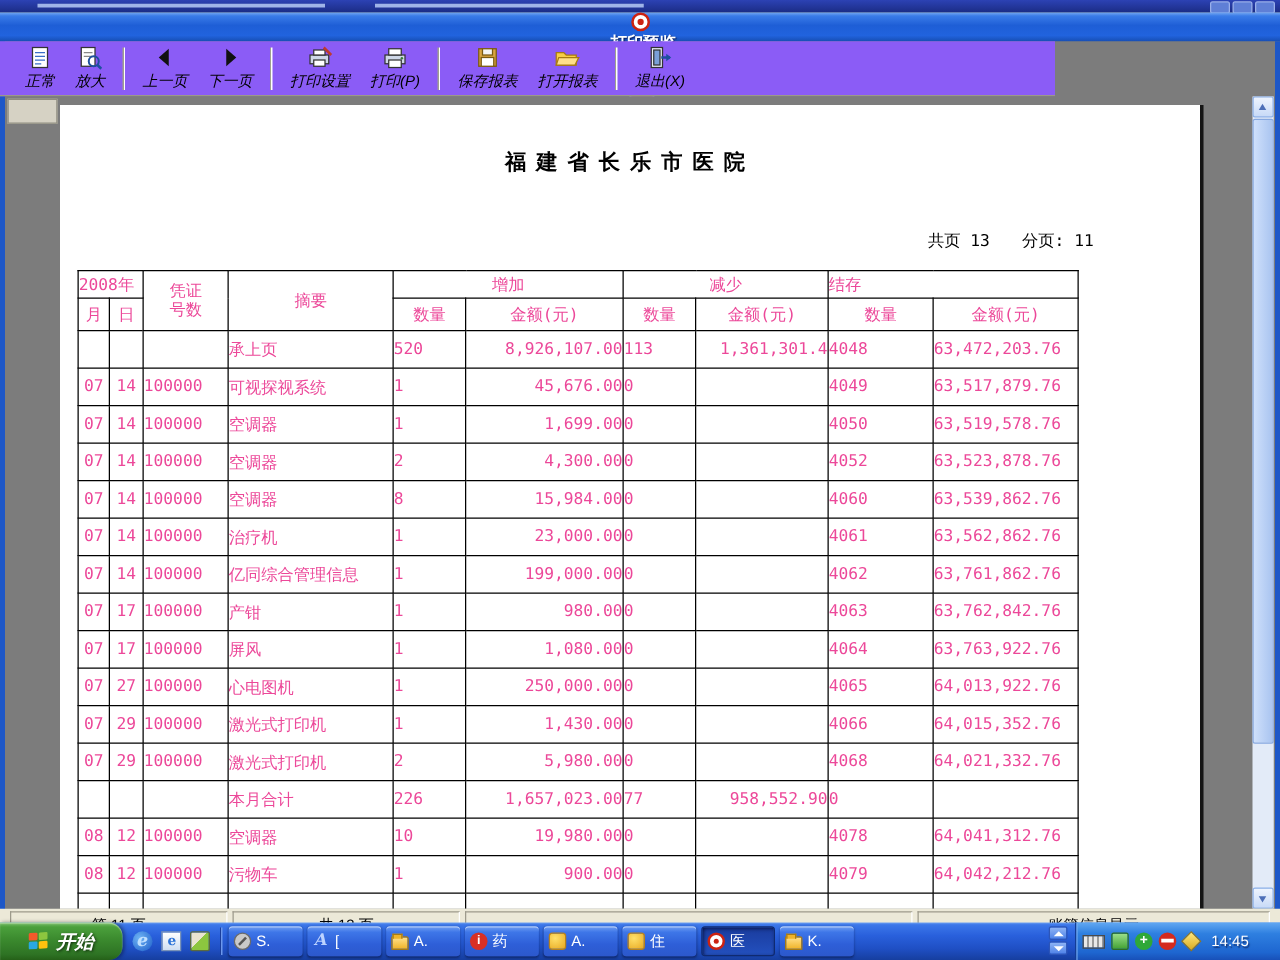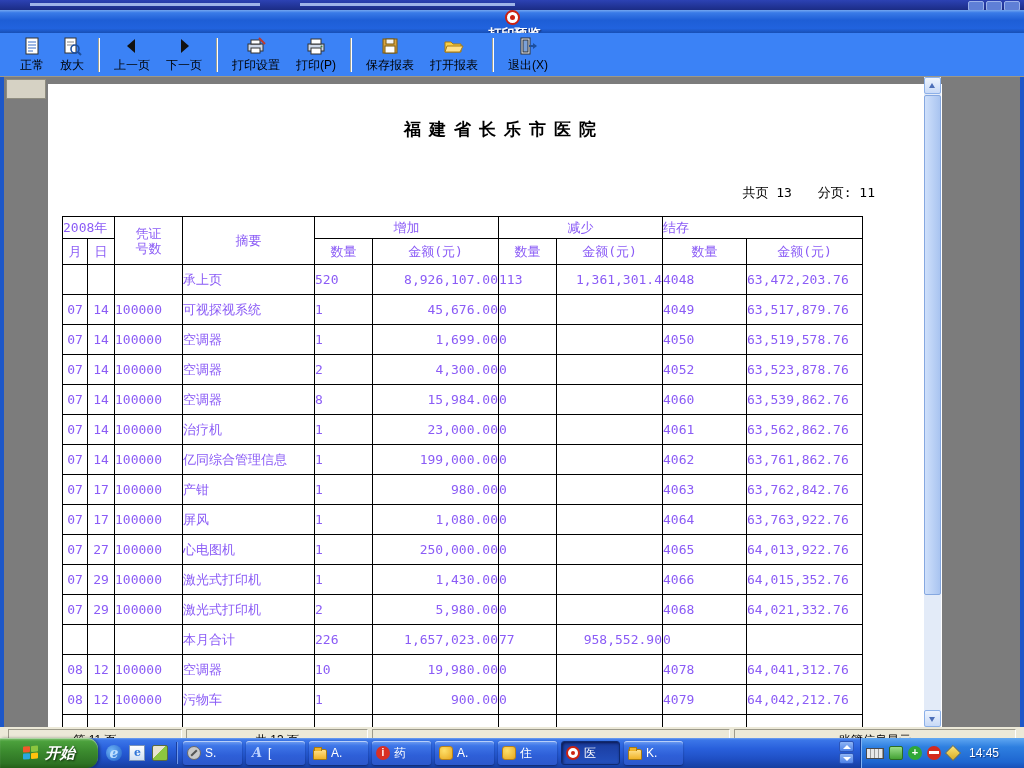--- a/index.html
+++ b/index.html
@@ -21,28 +21,28 @@
     box-sizing:border-box;position:relative;flex:0 0 auto;}
   #win-icon::after{content:"";position:absolute;left:3px;top:3px;width:5px;height:5px;border-radius:50%;background:#cc2211;}
   #title-text{color:#fff;font-weight:bold;font-size:13px;margin-left:5px;
     text-shadow:1px 1px 1px rgba(0,0,40,.65);flex:1;}
   .ctrl{width:21px;height:18px;margin-left:2px;border-radius:3px;border:1px solid #cfe0fa;
     color:#fff;font-size:11px;line-height:16px;text-align:center;font-weight:bold;
     background:linear-gradient(180deg,#4e86f2,#2b5cd8);box-sizing:border-box;}
   .ctrl.close{background:linear-gradient(180deg,#e7715c,#c33c1e);}
   .ctrl .restore-glyph{display:block;width:9px;height:7px;border:1px solid #fff;margin:4px auto 0;box-shadow:2px -2px 0 -0px #fff;}
   
-  #toolbar{position:absolute;left:0;top:33px;width:1024px;height:44px;background:#3b82f6;
-    border-bottom:1px solid #9c988a;box-sizing:border-box;display:flex;align-items:center;padding-left:12px;}
+  #toolbar{position:absolute;left:0;top:33px;width:844px;height:44px;background:#8b5cf6;
+    border-bottom:1px solid #9c988a;box-sizing:border-box;display:flex;align-items:center;padding-left:12px;font-style:italic;}
   .tbtn{display:flex;flex-direction:column;align-items:center;justify-content:center;
     padding:1px 8px;font-size:12px;color:#000;gap:1px;height:40px;}
   .tbtn svg{display:block;}
   .tsep{width:2px;height:34px;margin:0 6px;background:linear-gradient(90deg,#a0a090 50%,#ffffff 50%);}
   
-  #preview{position:absolute;left:4px;top:77px;width:938px;height:650px;background:#7c7c7c;overflow:hidden;}
+  #preview{position:absolute;left:4px;top:77px;width:1016px;height:650px;background:#7c7c7c;overflow:hidden;}
   #corner-box{position:absolute;left:2px;top:2px;width:40px;height:20px;background:#d6d2c4;border:1px solid #8f8d80;box-sizing:border-box;}
   #page{position:absolute;left:44px;top:7px;width:915px;height:660px;background:#ffffff;
     border-right:3px solid #151515;box-sizing:border-box;overflow:hidden;}
   
   #vscroll{position:absolute;right:1px;top:0;width:17px;height:650px;background:#e3ebf8;}
   .sbtn{position:absolute;left:0;width:17px;height:17px;background:linear-gradient(180deg,#eef4fe,#c8daf7);
     border:1px solid #8cb0e8;border-radius:2px;box-sizing:border-box;}
   .sbtn.up{top:0;} .sbtn.down{bottom:0;}
   .sbtn::after{content:"";position:absolute;left:4px;border-left:3px solid transparent;border-right:3px solid transparent;}
   .sbtn.up::after{top:5px;border-bottom:5px solid #4d6fb8;}
@@ -50,21 +50,21 @@
   #vthumb{position:absolute;left:0;top:18px;width:17px;height:500px;border-radius:2px;
     background:linear-gradient(90deg,#cfe0fb,#a9c4f0);border:1px solid #86a8e0;box-sizing:border-box;}
   
   .r-title{ text-align:center;font-weight:bold;font-size:17px;letter-spacing:8px;color:#000;}
   #r-title1{margin-top:34px;}
   #r-title2{margin-top:8px;}
   #r-pageinfo{position:absolute;right:85px;top:100px;font-size:13px;color:#000;
     font-family:"DejaVu Sans Mono","Liberation Mono",monospace;}
   #r-pageinfo span{margin-left:18px;}
   #ledger{position:absolute;left:14px;top:132px;border-collapse:collapse;
-    font-family:"DejaVu Sans Mono","Liberation Mono",monospace;font-size:13px;color:#8b5cf6;
+    font-family:"DejaVu Sans Mono","Liberation Mono",monospace;font-size:13px;color:#ec4899;
     table-layout:fixed;width:800px;}
   #ledger th,#ledger td{border:1px solid #000;font-weight:normal;overflow:hidden;white-space:nowrap;padding:0;}
   #ledger tr.h1 th{height:21px;} #ledger tr.h2 th{height:25px;}
   #ledger td{height:29px;vertical-align:middle;}
   #ledger tr.partial td{height:20px;border-bottom:none;}
   th.left{text-align:left;padding-left:3px;} th.cen{text-align:center;}
   th.vch div{line-height:15px;text-align:center;}
   .c0,.c1{text-align:center;}
   .c2,.c3,.c4,.c6,.c8{text-align:left;padding-left:3px;}
   .c5{text-align:right;padding-right:10px;}

